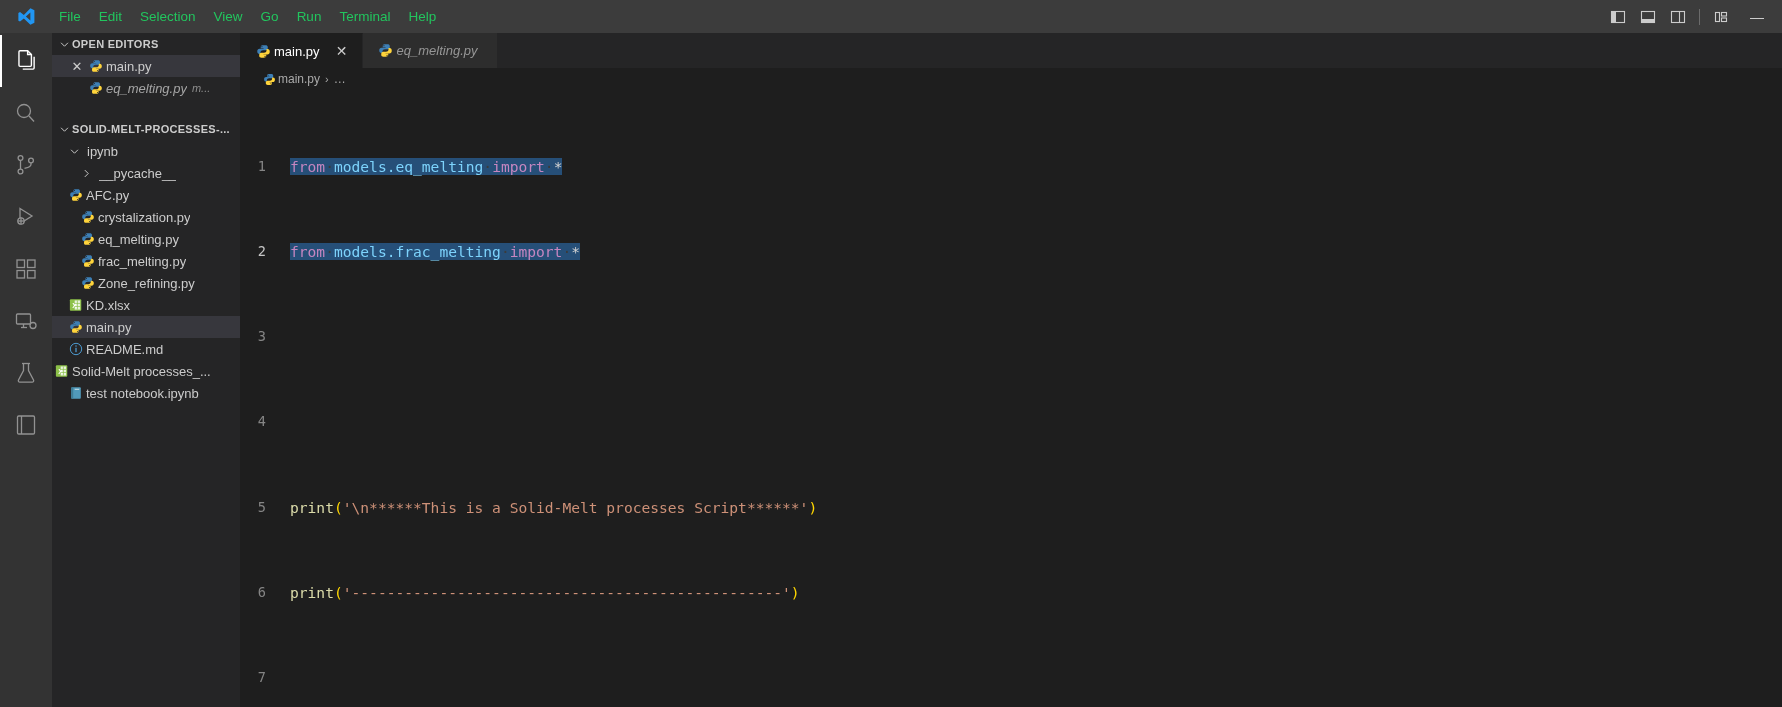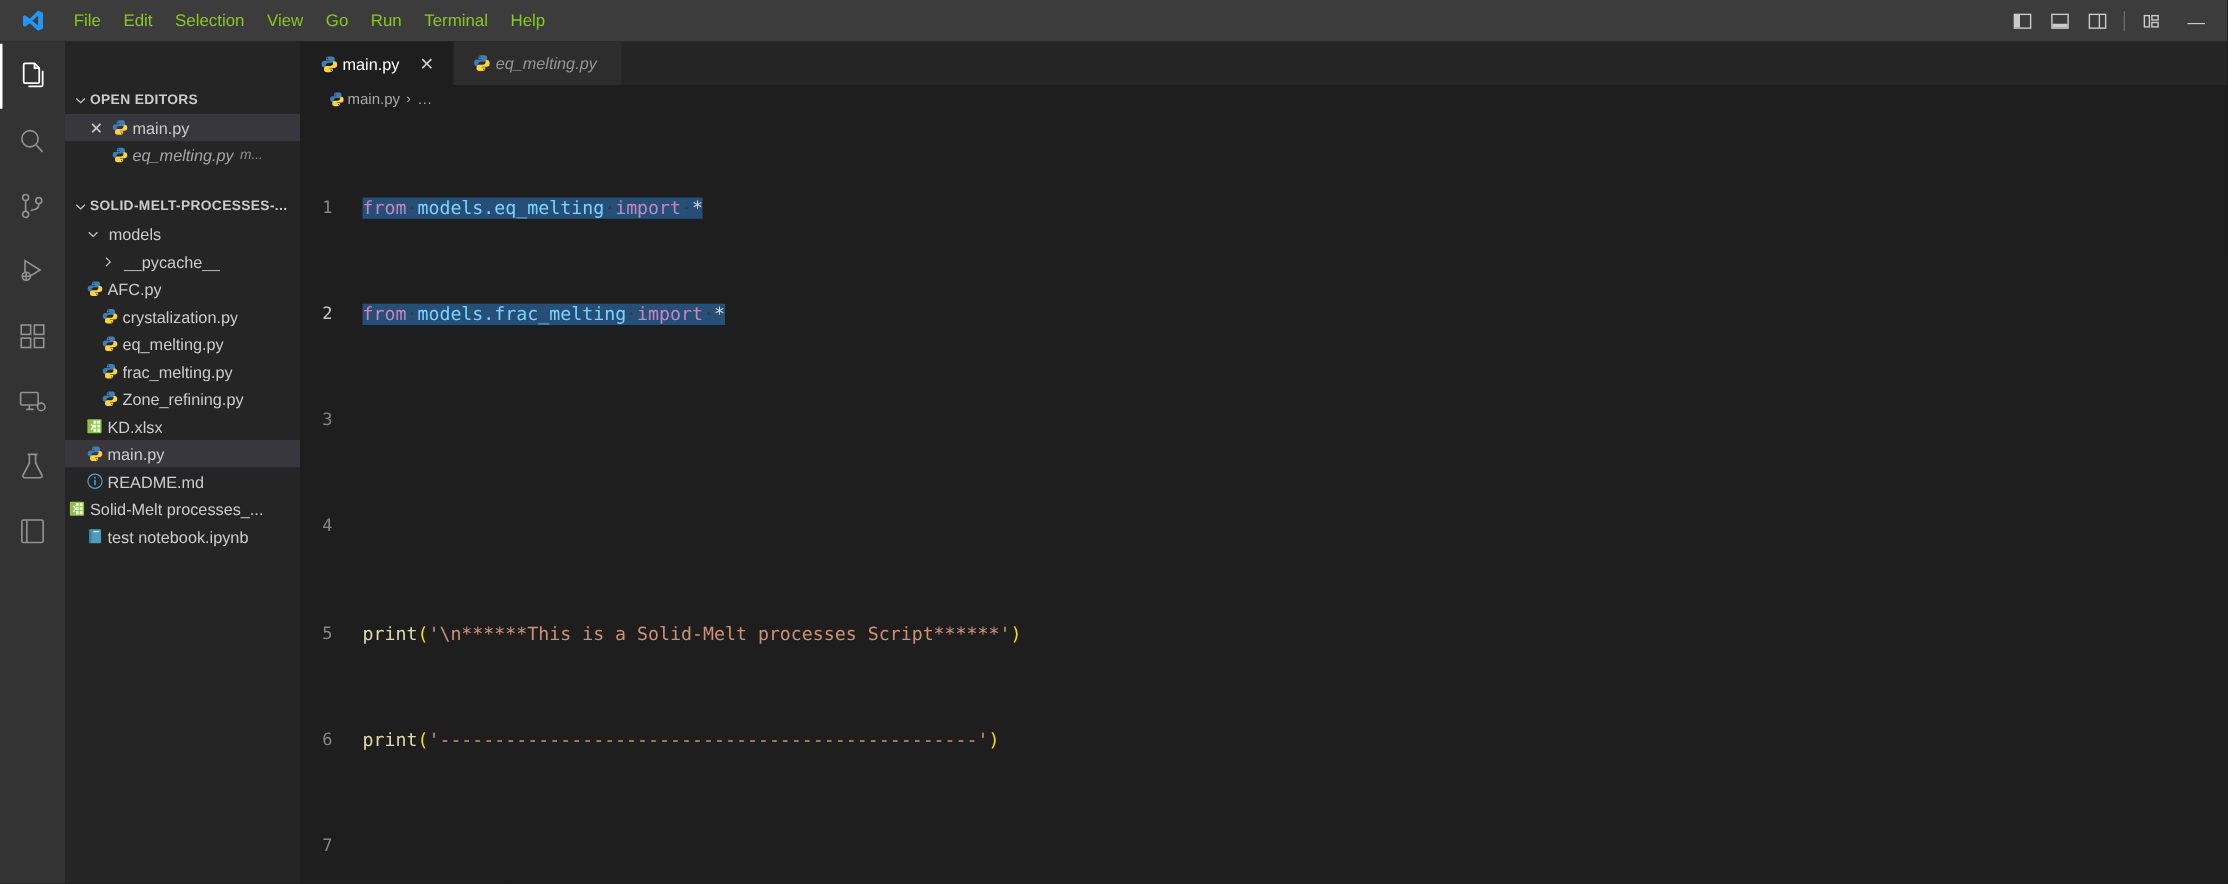--- a/index.html
+++ b/index.html
@@ -19,21 +19,21 @@
     color:#cccccc;
     position:relative;
     flex-shrink:0;
   }
   .vscode-logo { width:50px; display:flex; align-items:center; justify-content:center; }
   .vscode-logo svg { width:19px; height:19px; display:block; }
   .menubar { display:flex; align-items:center; height:100%; }
   .menu-item {
     padding:0 9px; height:100%;
     display:flex; align-items:center;
-    font-size:13.5px; color:#84cc16;
+    font-size:13.5px; color:#22c55e;
     cursor:default; white-space:nowrap;
   }
   .title-center {
     position:absolute; left:0; right:0;
     text-align:center; font-size:13px; color:#9d9d9d;
     pointer-events:none;
   }
   .title-right {
     margin-left:auto; display:flex; align-items:center;
     padding-right:4px; height:100%;
@@ -95,21 +95,21 @@
   .sb-action {
     width:22px; height:22px; display:flex; align-items:center;
     justify-content:center; color:#cccccc; font-size:15px;
     cursor:pointer; letter-spacing:1px;
   }
 
   .section-header {
     height:22px; display:flex; align-items:center;
     font-size:11px; font-weight:bold; color:#cccccc;
     letter-spacing:0.3px; padding-left:4px; cursor:pointer;
-    white-space:nowrap; overflow:hidden;margin-top:36px;
+    white-space:nowrap; overflow:hidden;
   }
   .twisty {
     width:16px; display:inline-flex; align-items:center; justify-content:center;
     flex-shrink:0;
   }
   .twisty svg { display:block; }
 
   .tree-row {
     height:22px; display:flex; align-items:center;
     font-size:13px; color:#cccccc; cursor:pointer;
@@ -353,21 +353,21 @@
       </span>
       <span>SOLID-MELT-PROCESSES-...</span>
     </div>
 
     <div class="tree-row" style="padding-left:14px">
       <span class="twisty">
         <svg width="11" height="11" viewBox="0 0 16 16">
             <path d="M3 5.5 L8 10.5 L13 5.5" fill="none" stroke="#cccccc" stroke-width="1.4"></path>
           </svg>
       </span>
-      <span class="lbl" style="margin-left:5px">models</span>
+      <span class="lbl" style="margin-left:5px">ipynb</span>
     </div>
 
     <div class="tree-row" style="padding-left:26px">
       <span class="twisty">
         <svg width="11" height="11" viewBox="0 0 16 16">
             <path d="M5.5 3 L10.5 8 L5.5 13" fill="none" stroke="#cccccc" stroke-width="1.4"></path>
           </svg>
       </span>
       <span class="lbl" style="margin-left:5px">__pycache__</span>
     </div>

